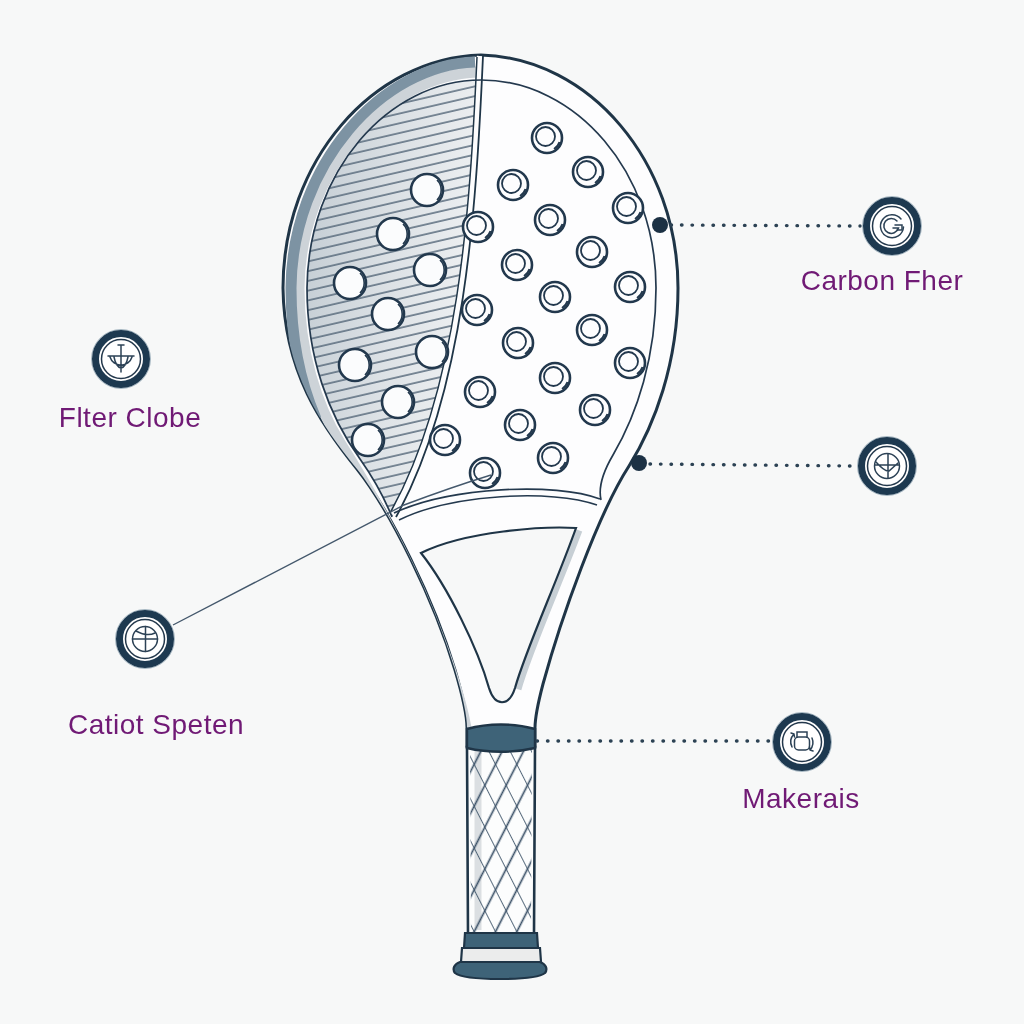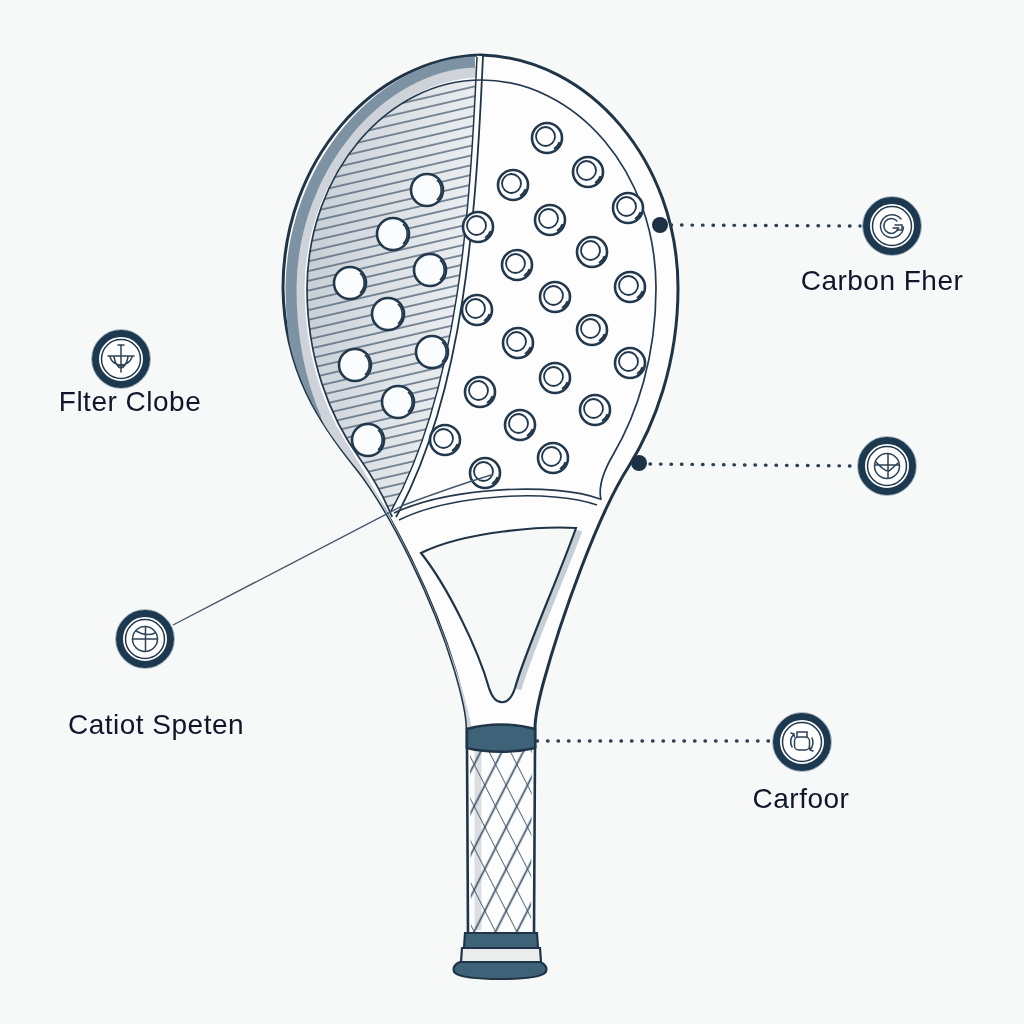--- a/index.html
+++ b/index.html
@@ -1,19 +1,19 @@
 <!DOCTYPE html>
 <html><head>
 <meta charset="utf-8">
 <style>
   html,body{margin:0;padding:0;background:#f7f8f8;}
   #stage{position:relative;width:1024px;height:1024px;background:#f7f8f8;overflow:hidden;
          font-family:"Liberation Sans",sans-serif;}
   #racket-svg{position:absolute;left:0;top:0;}
-  .lbl{position:absolute;transform:translate(-50%,-50%);font-size:28px;color:#0f172a;
+  .lbl{position:absolute;transform:translate(-50%,-50%);font-size:28px;color:#701a75;
        letter-spacing:.5px;white-space:nowrap;text-align:left;font-weight:400;}
   .lbl .l2{margin-top:17px;}
 </style>
 </head>
 <body>
 
 <div id="stage">
 
 <svg id="racket-svg" width="1024" height="1024" viewBox="0 0 1024 1024">
   <defs>
@@ -164,22 +164,22 @@
       <rect x="-7.5" y="-5" width="15" height="13" rx="4"></rect>
       <path d="M -5 -5 V -10 H 5 V -5"></path>
       <path d="M -10 5 A 11.5 11.5 0 0 1 -8 -8 M -8 -8 l -3 -1 M -8 -8 l 0.5 3"></path>
       <path d="M 10 -4 A 11.5 11.5 0 0 1 8 8 M 8 8 l 3 1 M 8 8 l -0.5 -3"></path>
     </g>
   </g>
 </svg>
 
 <div class="lbl" style="left:882px;top:281px">Carbon Fher</div>
 
-<div class="lbl" style="left:130px;top:402px">Flter Clobe</div>
+<div class="lbl" style="left:130px;top:418px">Flter Clobe</div>
 
 
 <div class="lbl" style="left:156px;top:716px">
   <div class="l2">Catiot Speten</div>
 </div>
 
-<div class="lbl" style="left:801px;top:799px">Carfoor</div>
+<div class="lbl" style="left:801px;top:799px">Makerais</div>
 
 </div>
 
 </body></html>

